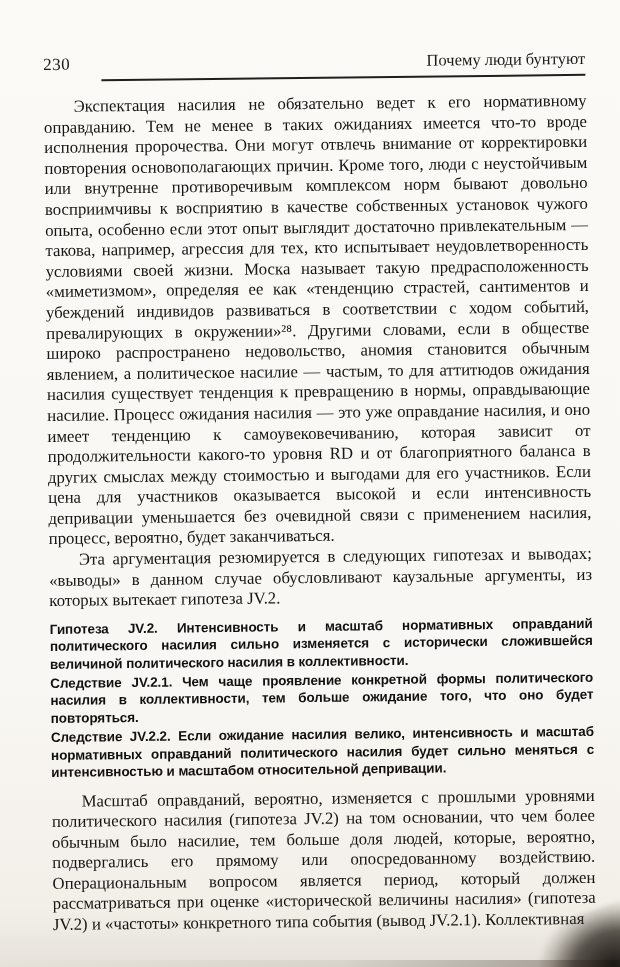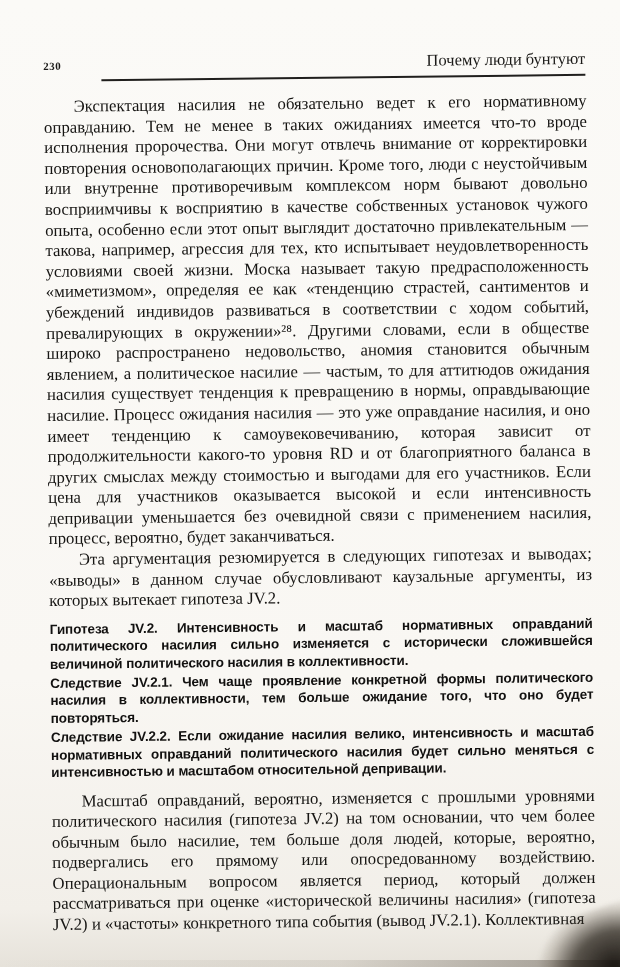--- a/index.html
+++ b/index.html
@@ -20,22 +20,22 @@
     transform: rotate(-0.65deg);
     transform-origin: 50% 50%;
   }
   .header {
     display: flex;
     align-items: baseline;
     margin: 52px 30px 0 48px;
     color: #1b1a18;
   }
   .page-num {
-    font-weight: bold;
-    font-size: 11px;
+    font-weight: normal;
+    font-size: 17px;
     letter-spacing: 0.5px;
   }
   .running-title {
     flex: 1;
     text-align: right;
     font-size: 16.5px;
   }
   .header-rule {
     height: 2px;
     background: #201f1d;

